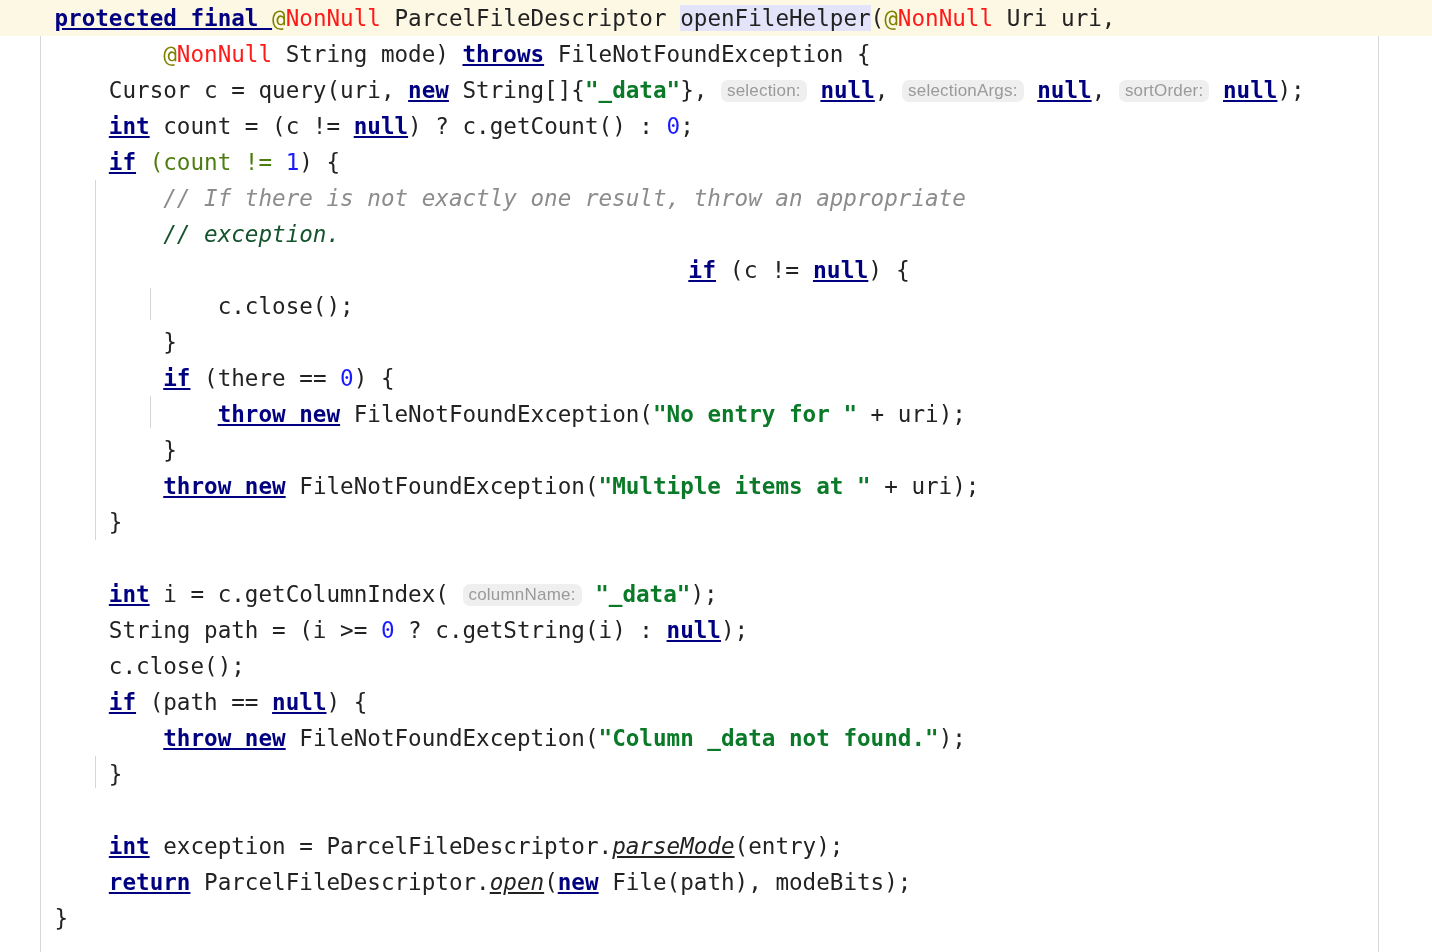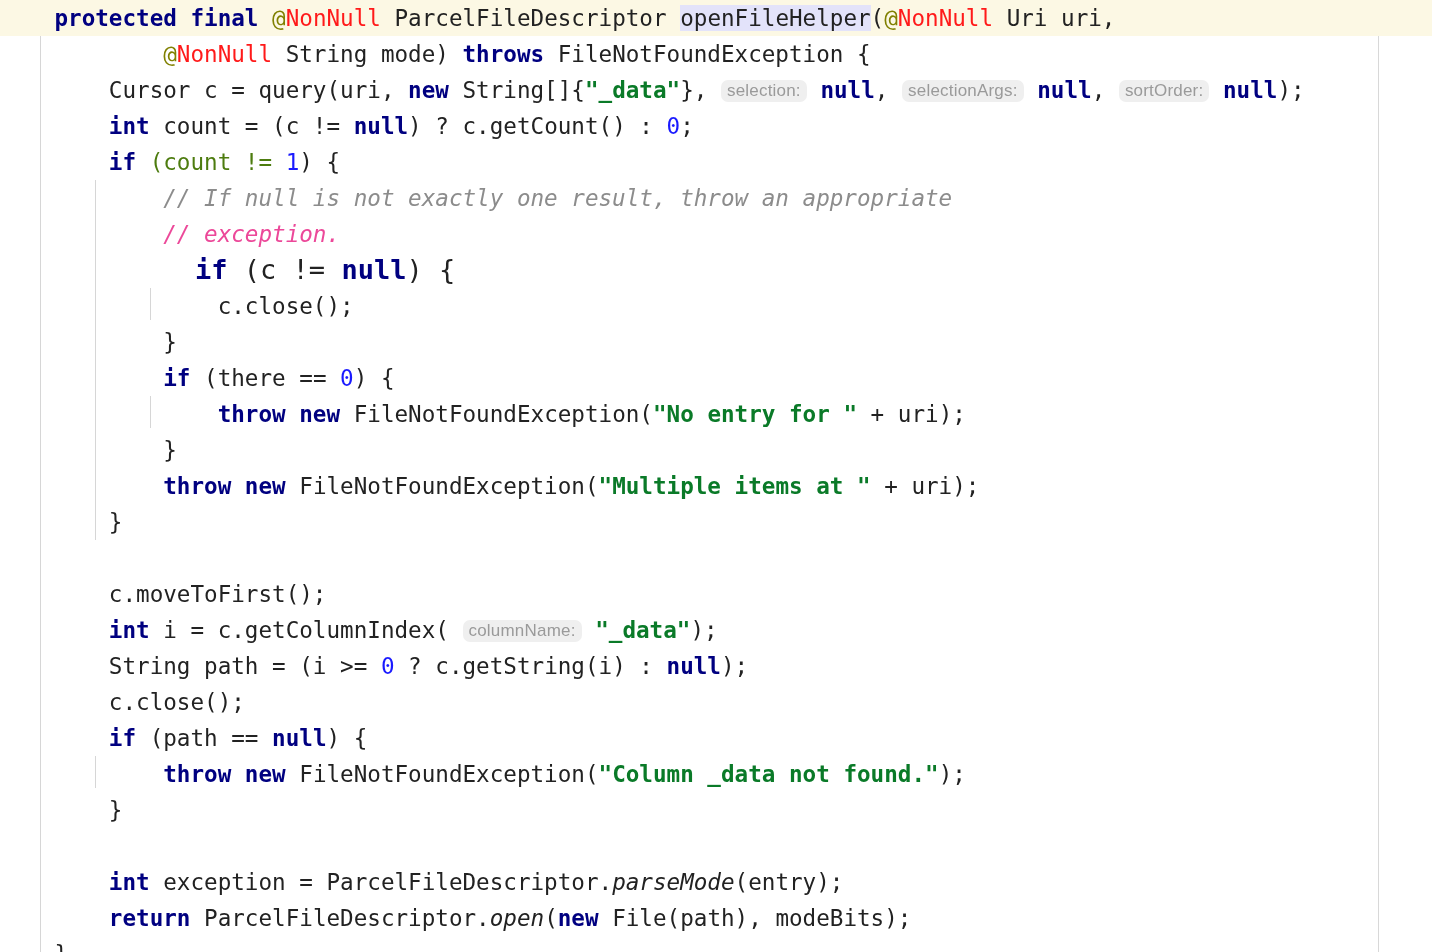--- a/index.html
+++ b/index.html
@@ -58,27 +58,27 @@
     letter-spacing: 0px;
     color: #222222;
     padding-left: 0px;
   }
 
   .line.current {
     background: #fcf8e4;
   }
 
   
-  .kw   { color: #000080; font-weight: bold; }   
+  .kw   { color: #000080; font-weight: bold; text-decoration: underline; }   
   .num  { color: #1a1aff; }                      
   .str  { color: #0a7a28; font-weight: bold; }   
   .cmt  { color: #8c8c8c; font-style: italic; }  
   .ann  { color: #808000; }                      
   .annname { color: #ff1a1a; margin-top: 8px; }                   
-  .stat { font-style: italic; }                  
+  .stat { font-style: italic; text-decoration: underline; }                  
   .plain{ color: #222222; }
   .ident-hl { background: #e3e3fa; }             
 
   
   .hint {
     display: inline-block;
     background: #efefef;
     color: #9a9a9a;
     border-radius: 7px;
     font-family: "Liberation Sans", "DejaVu Sans", sans-serif;
@@ -109,43 +109,42 @@
     <div class="line current" style="height: 36px; line-height: 36px; font-size: 22.6px; color: rgb(34, 34, 34); background: rgb(252, 248, 228);">    <span class="kw" style="color: rgb(0, 0, 128);">protected final </span><span class="ann" style="color: rgb(128, 128, 0);">@</span><span class="annname" style="color: rgb(255, 26, 26);">NonNull</span><span class="plain" style="color: rgb(34, 34, 34);"> ParcelFileDescriptor </span><span class="ident-hl" style="background: rgb(227, 227, 250);">openFileHelper</span><span class="plain" style="color: rgb(34, 34, 34);">(</span><span class="ann" style="color: rgb(128, 128, 0);">@</span><span class="annname" style="color: rgb(255, 26, 26);">NonNull</span><span class="plain" style="color: rgb(34, 34, 34);"> Uri uri,</span></div>
 
     <div class="line" style="height: 36px; line-height: 36px; font-size: 22.6px; color: rgb(34, 34, 34);">            <span class="ann" style="color: rgb(128, 128, 0);">@</span><span class="annname" style="color: rgb(255, 26, 26);">NonNull</span><span class="plain" style="color: rgb(34, 34, 34);"> String mode) </span><span class="kw" style="color: rgb(0, 0, 128);">throws</span><span class="plain" style="color: rgb(34, 34, 34);"> FileNotFoundException {</span></div>
 
     <div class="line" style="height: 36px; line-height: 36px; font-size: 22.6px; color: rgb(34, 34, 34);">        <span class="plain" style="color: rgb(34, 34, 34);">Cursor c = query(uri, </span><span class="kw" style="color: rgb(0, 0, 128);">new</span><span class="plain" style="color: rgb(34, 34, 34);"> String[]{</span><span class="str" style="color: rgb(10, 122, 40);">"_data"</span><span class="plain" style="color: rgb(34, 34, 34);">}, </span><span class="hint" style="background: rgb(239, 239, 239); color: rgb(154, 154, 154);">selection:</span><span class="plain" style="color: rgb(34, 34, 34);"> </span><span class="kw" style="color: rgb(0, 0, 128);">null</span><span class="plain" style="color: rgb(34, 34, 34);">, </span><span class="hint" style="background: rgb(239, 239, 239); color: rgb(154, 154, 154);">selectionArgs:</span><span class="plain" style="color: rgb(34, 34, 34);"> </span><span class="kw" style="color: rgb(0, 0, 128);">null</span><span class="plain" style="color: rgb(34, 34, 34);">, </span><span class="hint" style="background: rgb(239, 239, 239); color: rgb(154, 154, 154);">sortOrder:</span><span class="plain" style="color: rgb(34, 34, 34);"> </span><span class="kw" style="color: rgb(0, 0, 128);">null</span><span class="plain" style="color: rgb(34, 34, 34);">);</span></div>
 
     <div class="line" style="height: 36px; line-height: 36px; font-size: 22.6px; color: rgb(34, 34, 34);">        <span class="kw" style="color: rgb(0, 0, 128);">int</span><span class="plain" style="color: rgb(34, 34, 34);"> count = (c != </span><span class="kw" style="color: rgb(0, 0, 128);">null</span><span class="plain" style="color: rgb(34, 34, 34);">) ? c.getCount() : </span><span class="num" style="color: rgb(26, 26, 255);">0</span><span class="plain" style="color: rgb(34, 34, 34);">;</span></div>
 
     <div class="line" style="height: 36px; line-height: 36px; font-size: 22.6px; color: rgb(34, 34, 34);">        <span class="kw" style="color: rgb(0, 0, 128);">if</span><span class="plain" style="color: #4d7c0f;"> (count != </span><span class="num" style="color: rgb(26, 26, 255);">1</span><span class="plain" style="color: rgb(34, 34, 34);">) {</span></div>
 
-    <div class="line" style="height: 36px; line-height: 36px; font-size: 22.6px; color: rgb(34, 34, 34);">            <span class="cmt" style="color: rgb(140, 140, 140);">// If null is not exactly one result, throw an appropriate</span></div>
+    <div class="line" style="height: 36px; line-height: 36px; font-size: 22.6px; color: rgb(34, 34, 34);">            <span class="cmt" style="color: rgb(140, 140, 140);">// If there is not exactly one result, throw an appropriate</span></div>
 
-    <div class="line" style="height: 36px; line-height: 36px; font-size: 22.6px; color: rgb(34, 34, 34);">            <span class="cmt" style="color: #ec4899; text-align: right;">// exception.</span></div>
+    <div class="line" style="height: 36px; line-height: 36px; font-size: 22.6px; color: rgb(34, 34, 34);">            <span class="cmt" style="color: #14532d; text-align: right;">// exception.</span></div>
 
-    <div class="line" style="height: 36px; line-height: 36px; font-size: 27px; color: rgb(34, 34, 34);">            <span class="kw" style="color: rgb(0, 0, 128);">if</span><span class="plain" style="color: rgb(34, 34, 34);"> (c != </span><span class="kw" style="color: rgb(0, 0, 128);">null</span><span class="plain" style="color: rgb(34, 34, 34);">) {</span></div>
+    <div class="line" style="height: 36px; line-height: 36px; font-size: 23px; color: rgb(34, 34, 34); text-align: center;">            <span class="kw" style="color: rgb(0, 0, 128);">if</span><span class="plain" style="color: rgb(34, 34, 34);"> (c != </span><span class="kw" style="color: rgb(0, 0, 128);">null</span><span class="plain" style="color: rgb(34, 34, 34);">) {</span></div>
 
     <div class="line" style="height: 36px; line-height: 36px; font-size: 22.6px; color: rgb(34, 34, 34);">                <span class="plain" style="color: rgb(34, 34, 34);">c.close();</span></div>
 
     <div class="line" style="height: 36px; line-height: 36px; font-size: 22.6px; color: rgb(34, 34, 34);">            <span class="plain" style="color: rgb(34, 34, 34);">}</span></div>
 
     <div class="line" style="height: 36px; line-height: 36px; font-size: 22.6px; color: rgb(34, 34, 34);">            <span class="kw" style="color: rgb(0, 0, 128);">if</span><span class="plain" style="color: rgb(34, 34, 34);"> (there == </span><span class="num" style="color: rgb(26, 26, 255);">0</span><span class="plain" style="color: rgb(34, 34, 34);">) {</span></div>
 
     <div class="line" style="height: 36px; line-height: 36px; font-size: 22.6px; color: rgb(34, 34, 34);">                <span class="kw" style="color: rgb(0, 0, 128);">throw new</span><span class="plain" style="color: rgb(34, 34, 34);"> FileNotFoundException(</span><span class="str" style="color: rgb(10, 122, 40);">"No entry for "</span><span class="plain" style="color: rgb(34, 34, 34);"> + uri);</span></div>
 
     <div class="line" style="height: 36px; line-height: 36px; font-size: 22.6px; color: rgb(34, 34, 34);">            <span class="plain" style="color: rgb(34, 34, 34);">}</span></div>
 
     <div class="line" style="height: 36px; line-height: 36px; font-size: 22.6px; color: rgb(34, 34, 34);">            <span class="kw" style="color: rgb(0, 0, 128);">throw new</span><span class="plain" style="color: rgb(34, 34, 34);"> FileNotFoundException(</span><span class="str" style="color: rgb(10, 122, 40);">"Multiple items at "</span><span class="plain" style="color: rgb(34, 34, 34);"> + uri);</span></div>
 
     <div class="line" style="height: 36px; line-height: 36px; font-size: 22.6px; color: rgb(34, 34, 34);">        <span class="plain" style="color: rgb(34, 34, 34);">}</span></div>
 
     <div class="line" style="height: 36px; line-height: 36px; font-size: 22.6px; color: rgb(34, 34, 34);">&nbsp;</div>
 
-    <div class="line" style="height: 36px; line-height: 36px; font-size: 22.6px; color: rgb(34, 34, 34);">        <span class="plain" style="color: rgb(34, 34, 34);">c.moveToFirst();</span></div>
 
     <div class="line" style="height: 36px; line-height: 36px; font-size: 22.6px; color: rgb(34, 34, 34);">        <span class="kw" style="color: rgb(0, 0, 128);">int</span><span class="plain" style="color: rgb(34, 34, 34);"> i = c.getColumnIndex( </span><span class="hint" style="background: rgb(239, 239, 239); color: rgb(154, 154, 154);">columnName:</span><span class="plain" style="color: rgb(34, 34, 34);"> </span><span class="str" style="color: rgb(10, 122, 40);">"_data"</span><span class="plain" style="color: rgb(34, 34, 34);">);</span></div>
 
     <div class="line" style="height: 36px; line-height: 36px; font-size: 22.6px; color: rgb(34, 34, 34);">        <span class="plain" style="color: rgb(34, 34, 34);">String path = (i &gt;= </span><span class="num" style="color: rgb(26, 26, 255);">0</span><span class="plain" style="color: rgb(34, 34, 34);"> ? c.getString(i) : </span><span class="kw" style="color: rgb(0, 0, 128);">null</span><span class="plain" style="color: rgb(34, 34, 34);">);</span></div>
 
     <div class="line" style="height: 36px; line-height: 36px; font-size: 22.6px; color: rgb(34, 34, 34);">        <span class="plain" style="color: rgb(34, 34, 34);">c.close();</span></div>
 
     <div class="line" style="height: 36px; line-height: 36px; font-size: 22.6px; color: rgb(34, 34, 34);">        <span class="kw" style="color: rgb(0, 0, 128);">if</span><span class="plain" style="color: rgb(34, 34, 34);"> (path == </span><span class="kw" style="color: rgb(0, 0, 128);">null</span><span class="plain" style="color: rgb(34, 34, 34);">) {</span></div>
 
     <div class="line" style="height: 36px; line-height: 36px; font-size: 22.6px; color: rgb(34, 34, 34);">            <span class="kw" style="color: rgb(0, 0, 128);">throw new</span><span class="plain" style="color: rgb(34, 34, 34);"> FileNotFoundException(</span><span class="str" style="color: rgb(10, 122, 40);">"Column _data not found."</span><span class="plain" style="color: rgb(34, 34, 34);">);</span></div>

